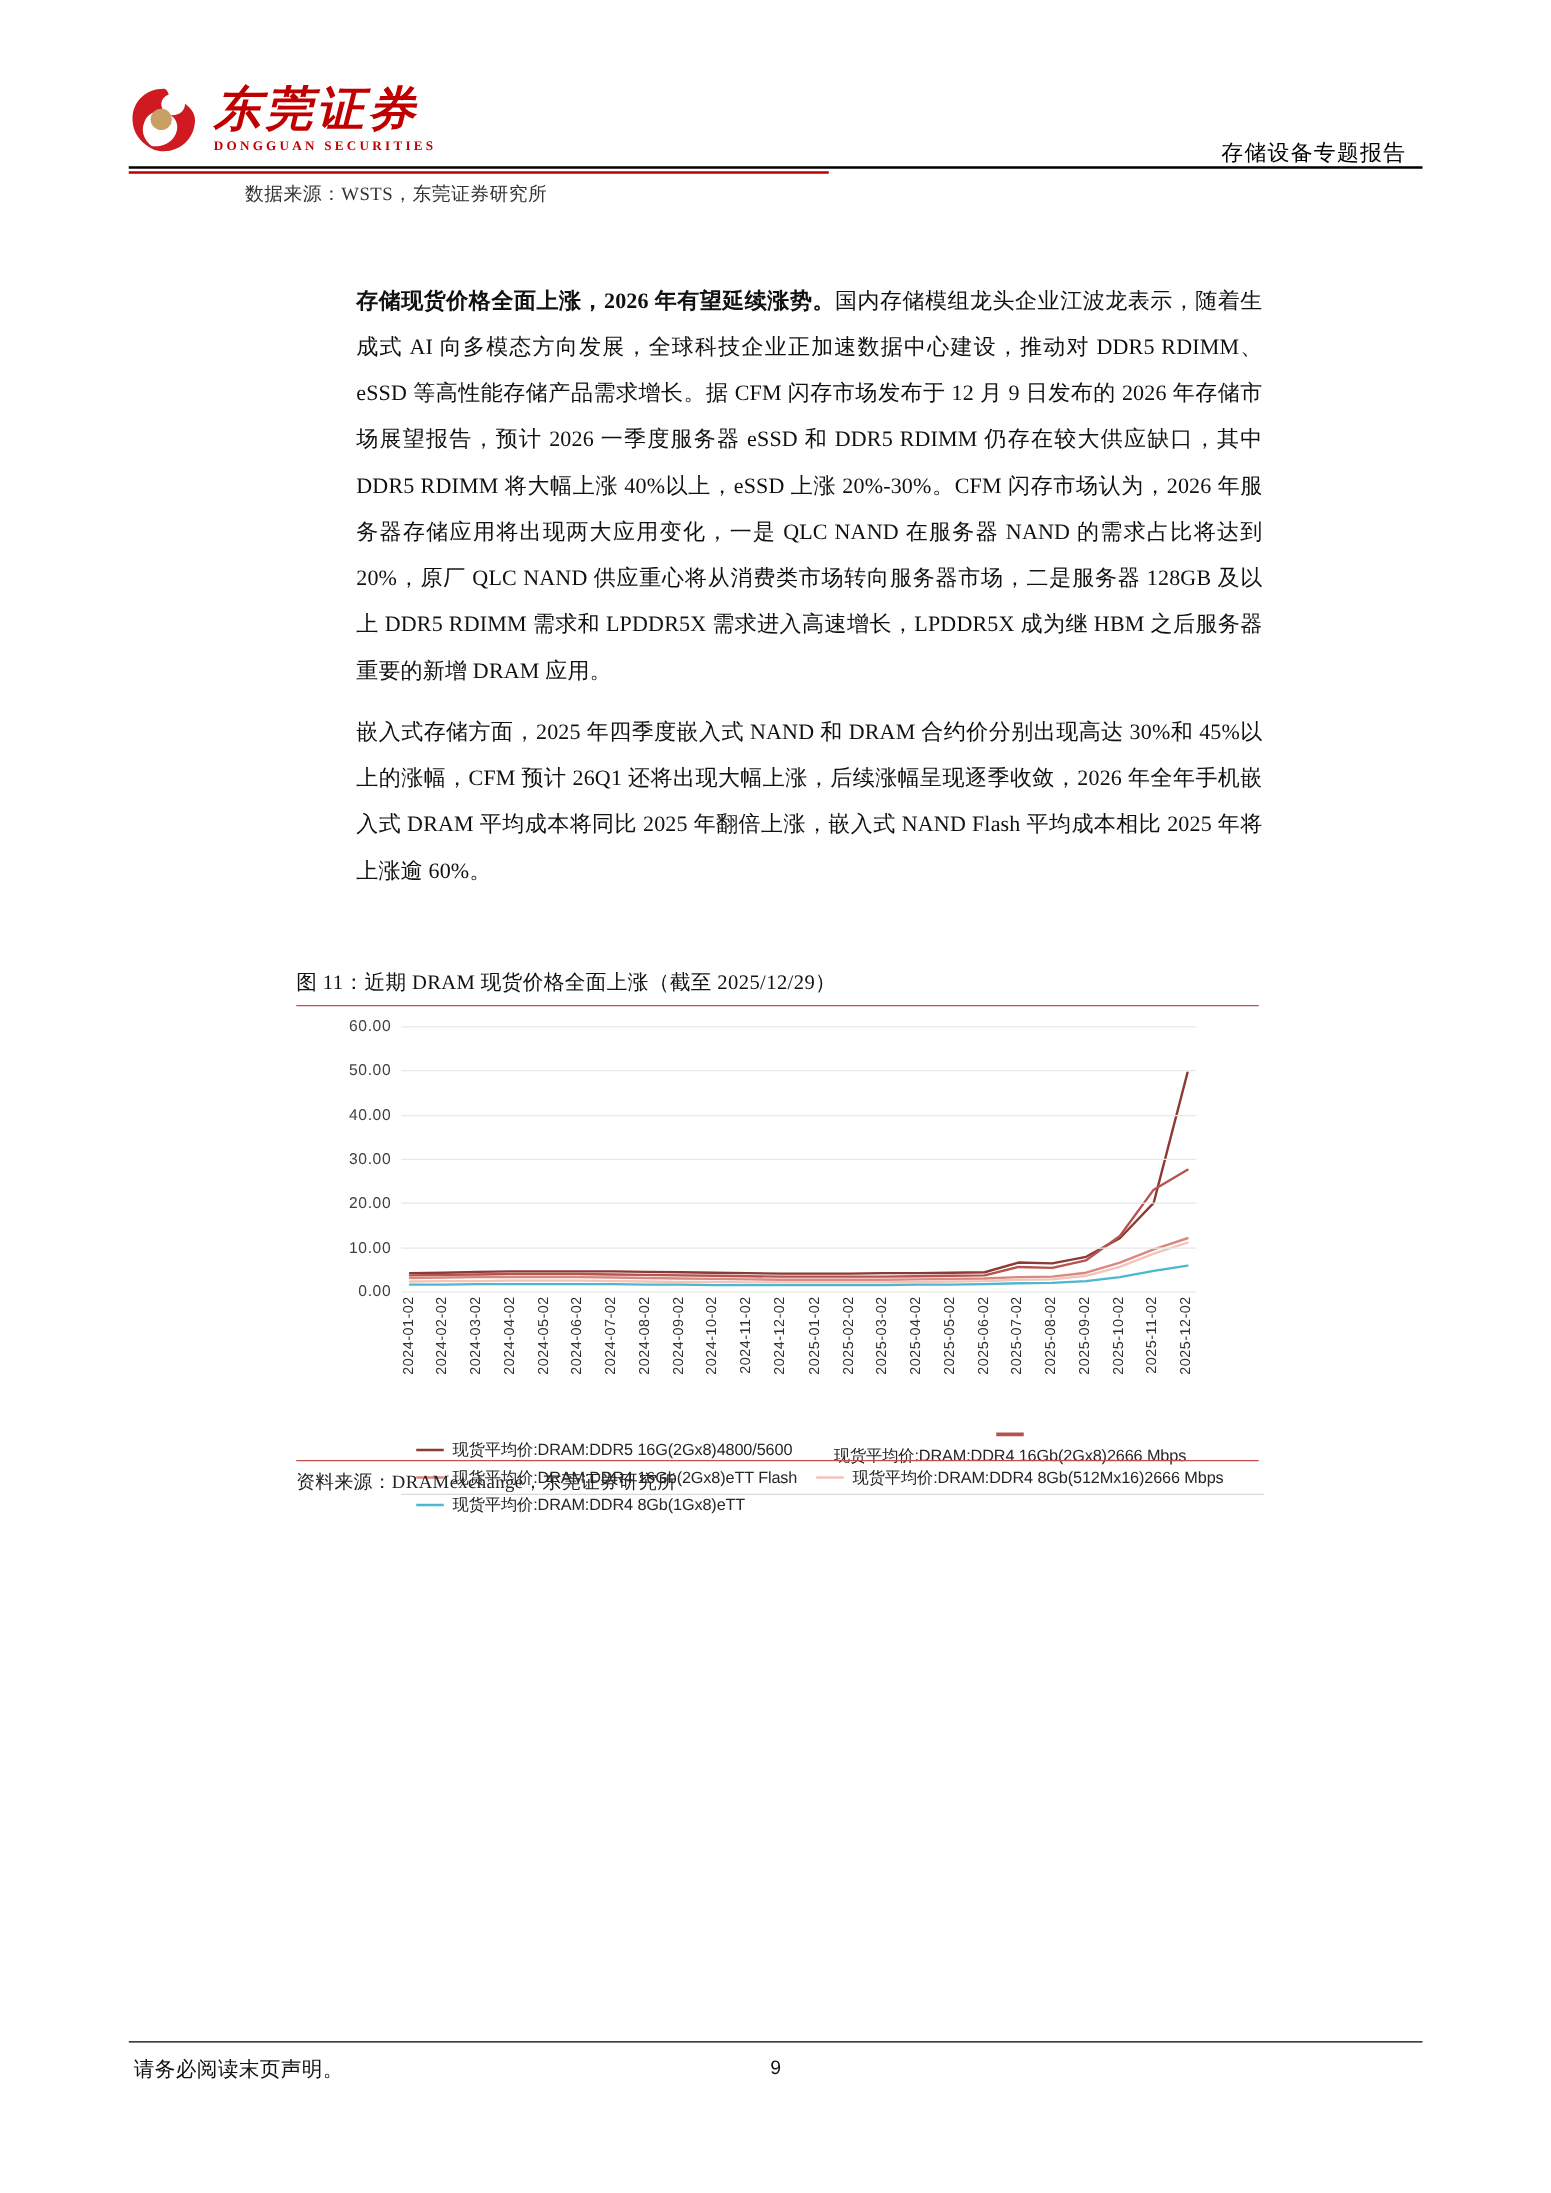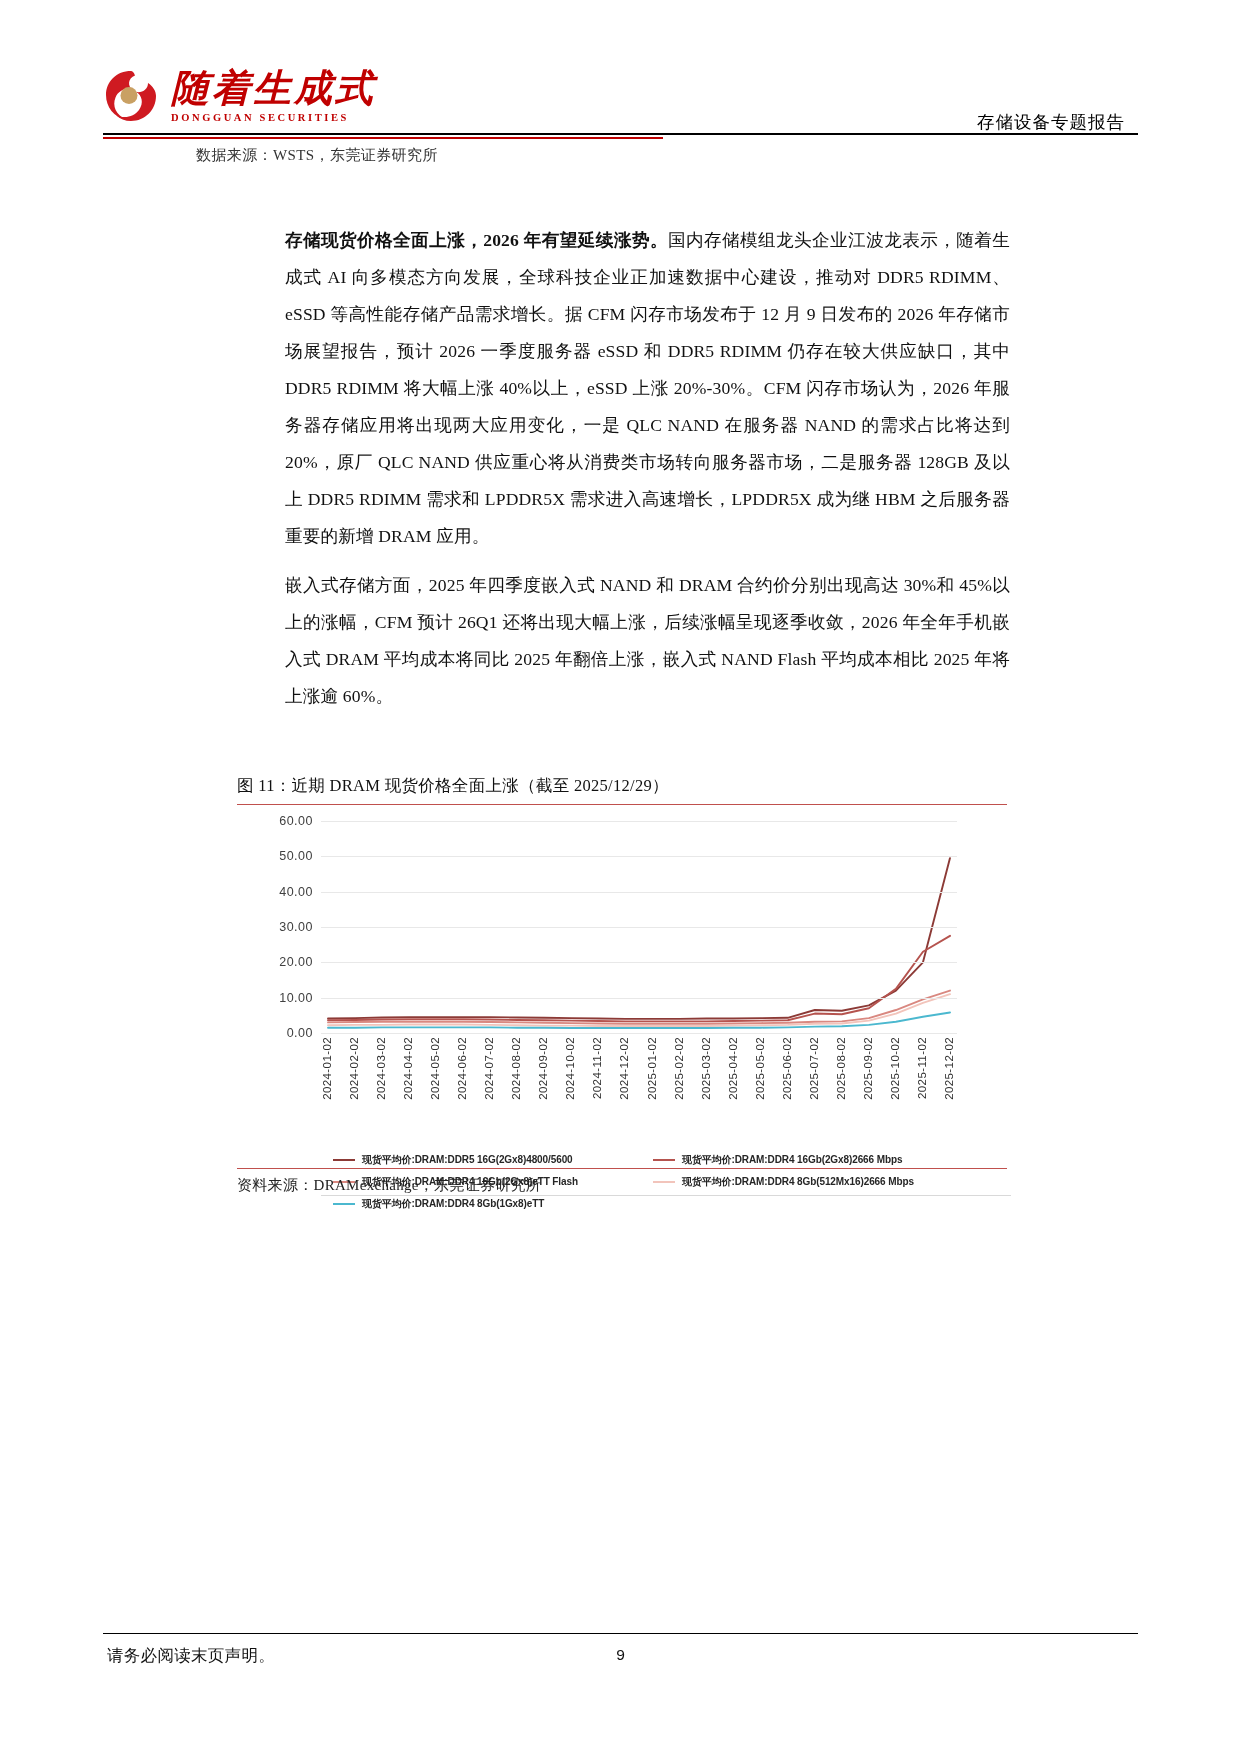--- a/index.html
+++ b/index.html
@@ -119,23 +119,22 @@
     position: absolute; left: 96px; top: 336px; width: 630px;
     display: grid;
     grid-template-columns: 320px 310px;
     grid-auto-rows: 22px;
     align-items: center;
   }
   .legend-item { display: flex; align-items: center; gap: 7px; }
   .legend-swatch { width: 22px; height: 2.6px; flex: none; }
   .legend-label {
     font-family: "Liberation Sans", sans-serif;
-    font-size: 10px; color: #262626; white-space: nowrap;
+    font-size: 13px; color: #262626; white-space: nowrap;
     letter-spacing: -0.1px;
-    font-weight: bold;
   }
   .legend-sep {
     position: absolute; left: 84px; top: 382px; width: 690px;
     border-top: 1px solid #d9d9d9;
   }
 
   .fig-rule-bottom {
     position: absolute; left: 237px; top: 1168px; width: 770px;
     border-top: 1.6px solid #c0504d;
   }
@@ -181,21 +180,21 @@
   <div class="header">
     <div class="logo-wrap">
       <div class="logo-mark">
         <svg width="56" height="56" viewBox="0 0 56 56" aria-hidden="true">
           <path d="M28 3 C13.5 3 3 13.5 3 27 C3 39 11 49 23 52 C13 46.5 9 38 12.5 29.5 C15.5 22 24 19 30 22.5 C24 18 25 10 32 7.5 C30.7 3.9 29.4 3 28 3 Z" fill="#cf1a21"></path>
           <path d="M53 28 C53 42 42 53 28 53 C22 53 17 51 13 47 C21 51 31 49 36 42 C41 35 39 27 33 24 C40 25 45 21 45 15 C50 18.5 53 23 53 28 Z" fill="#cf1a21"></path>
           <circle cx="26" cy="27.5" r="8.5" fill="#c9a063"></circle>
         </svg>
       </div>
       <div class="logo-text-block">
-        <div class="logo-cn">随着生成式</div>
+        <div class="logo-cn">东莞证券</div>
         <div class="logo-en">DONGGUAN SECURITIES</div>
       </div>
     </div>
     <div class="header-title">存储设备专题报告</div>
     <div class="header-rule-black"></div>
     <div class="header-rule-red"></div>
   </div>
 
   <div class="source-top">数据来源：WSTS，东莞证券研究所</div>
 
@@ -242,21 +241,21 @@
           <div class="xtick" style="left: 540.87px;">2025-09-02</div>
           <div class="xtick" style="left: 567.913px;">2025-10-02</div>
           <div class="xtick" style="left: 594.957px;">2025-11-02</div>
           <div class="xtick" style="left: 622px;">2025-12-02</div>
         </div>
       <div class="legend" id="legend">
           <div class="legend-item" style="grid-area: 1 / 1;">
             <span class="legend-swatch" style="background: rgb(140, 58, 54);"></span>
             <span class="legend-label">现货平均价:DRAM:DDR5 16G(2Gx8)4800/5600</span>
           </div>
-          <div class="legend-item" style="grid-area: 1 / 2;">
+          <div class="legend-item" style="grid-area: 1 / 2; flex-direction: column;">
             <span class="legend-swatch" style="background: rgb(181, 83, 78);"></span>
             <span class="legend-label">现货平均价:DRAM:DDR4 16Gb(2Gx8)2666 Mbps</span>
           </div>
           <div class="legend-item" style="grid-area: 2 / 1;">
             <span class="legend-swatch" style="background: rgb(217, 136, 128);"></span>
             <span class="legend-label">现货平均价:DRAM:DDR4 16Gb(2Gx8)eTT Flash</span>
           </div>
           <div class="legend-item" style="grid-area: 2 / 2;">
             <span class="legend-swatch" style="background: rgb(242, 196, 187);"></span>
             <span class="legend-label">现货平均价:DRAM:DDR4 8Gb(512Mx16)2666 Mbps</span>

